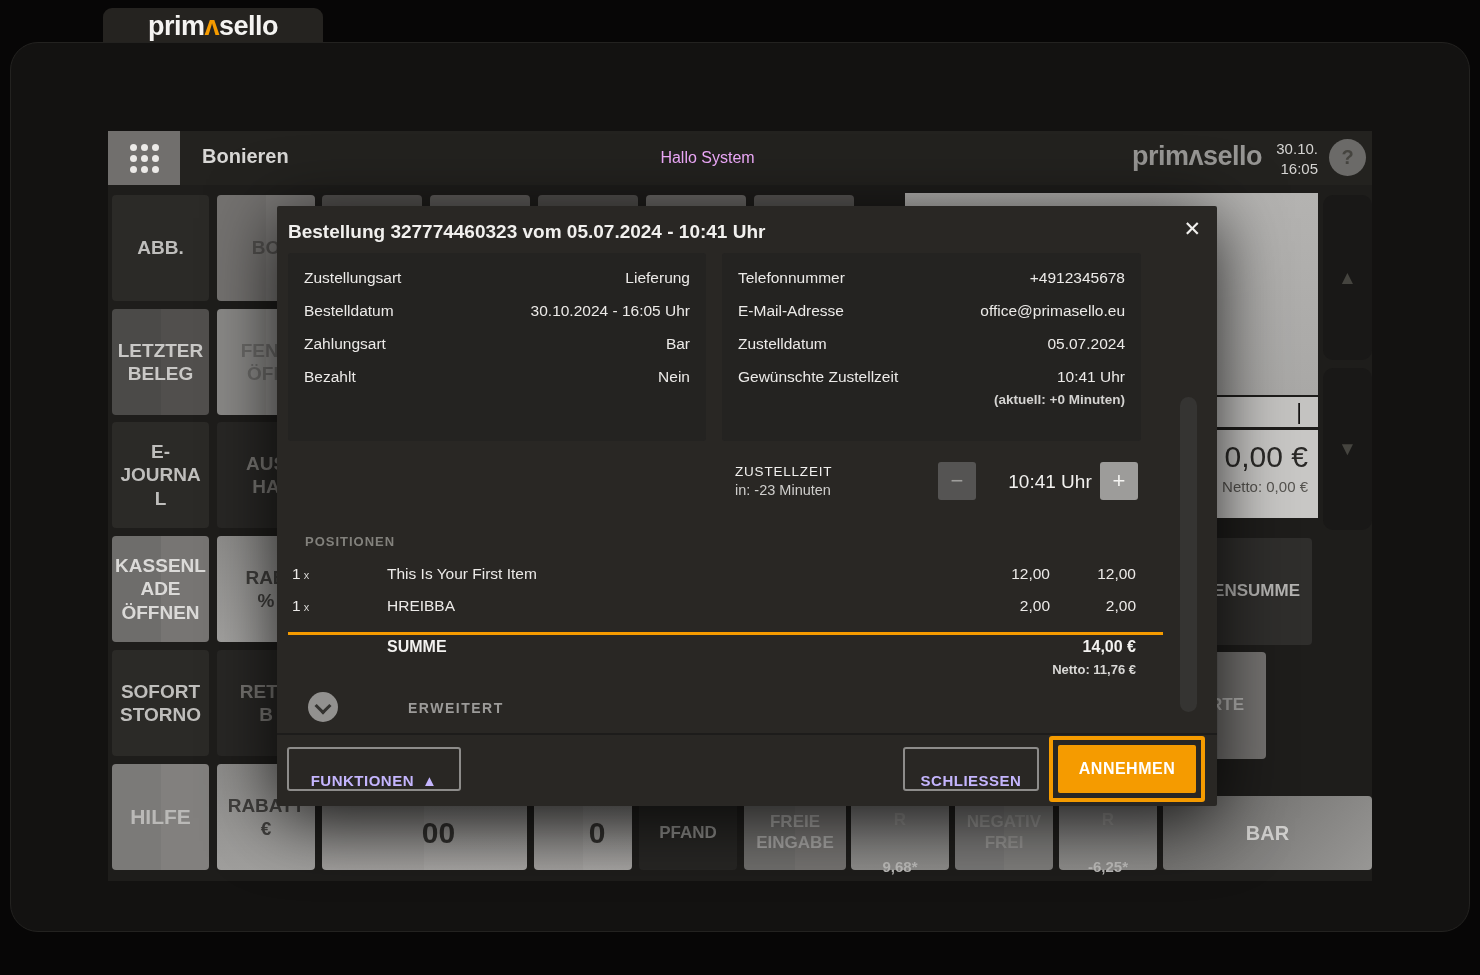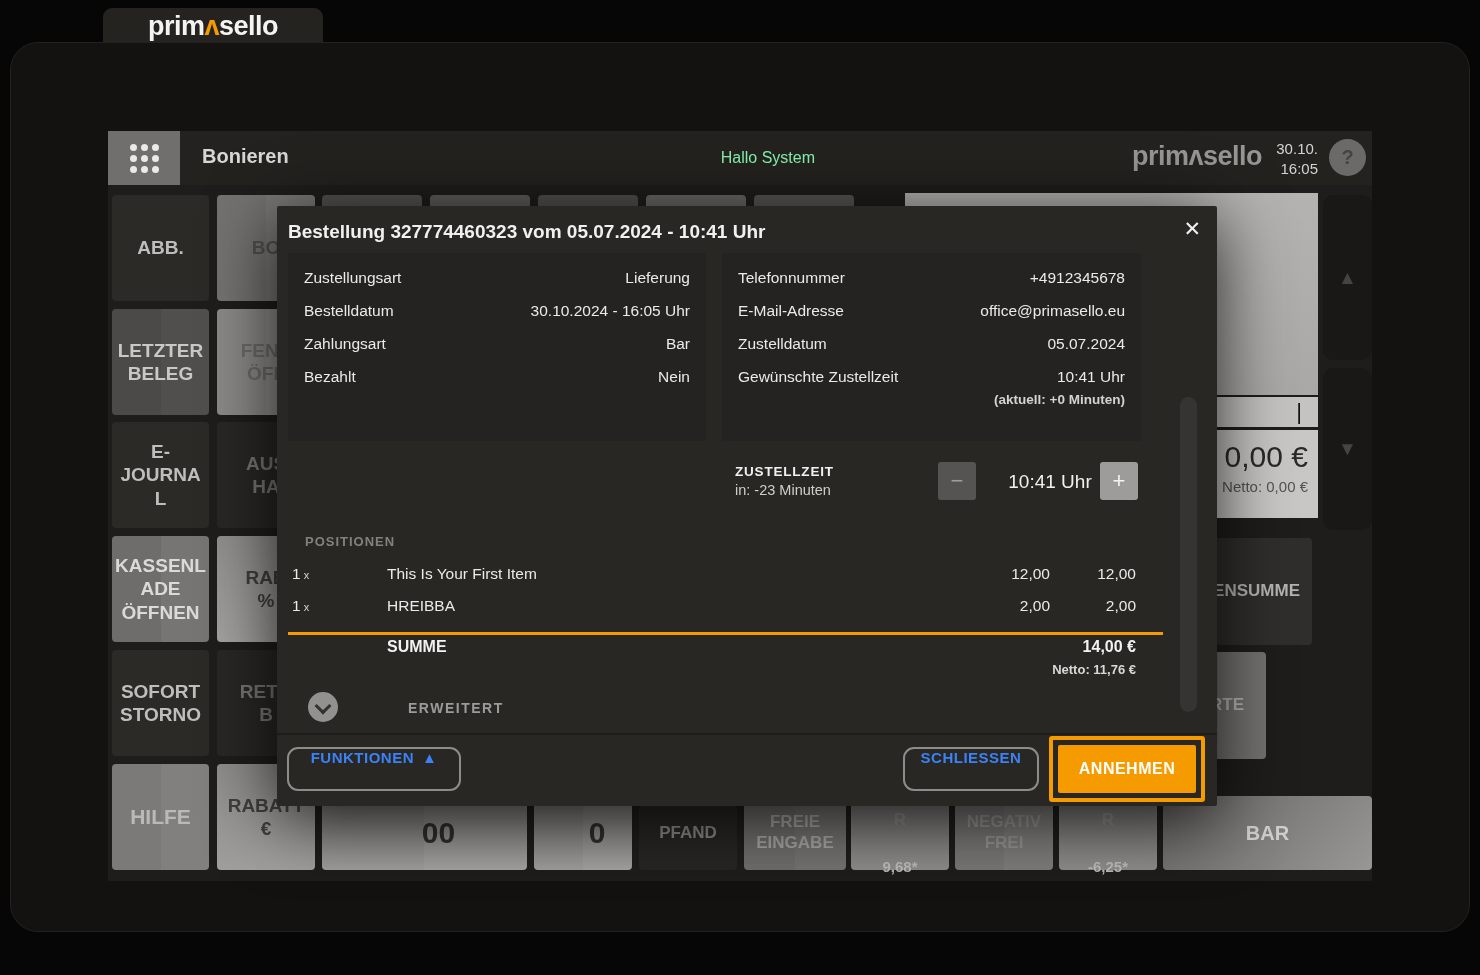--- a/index.html
+++ b/index.html
@@ -15,21 +15,21 @@
   .logo .mark{color:#F59B00;}
   
   .window{left:10px;top:42px;width:1460px;height:890px;background:#131211;border:1px solid #232220;border-radius:28px;}
   .pos{left:108px;top:131px;width:1264px;height:750px;background:#1e1d1b;}
   
   .hdr{left:108px;top:131px;width:1264px;height:54px;background:#23221f;}
   .gridbtn{left:108px;top:131px;width:72px;height:54px;background:#716f6d;display:flex;align-items:center;justify-content:center;cursor:pointer;}
   .gridicon{display:grid;grid-template-columns:repeat(3,7px);grid-auto-rows:7px;gap:4px;}
   .gridicon i{width:7px;height:7px;border-radius:50%;background:#eceae8;}
   .hdr-title{left:202px;top:145px;font-size:20px;font-weight:700;color:#d8d7d5;}
-  .hdr-greet{left:600px;top:149px;width:215px;text-align:right;font-size:16px;color:#86efac;}
+  .hdr-greet{left:600px;top:149px;width:215px;text-align:center;font-size:16px;color:#f0abfc;}
   .hdr-brand{left:1100px;top:141px;width:162px;text-align:right;font-weight:700;font-size:27px;letter-spacing:-0.5px;color:#979694;}
   .hdr-dt{left:1268px;top:139px;width:50px;text-align:right;font-size:15px;color:#d4d3d1;line-height:1.3;}
   .helpbtn{left:1329px;top:139px;width:37px;height:37px;border-radius:50%;background:#6b6a68;color:#45443f;
            font-weight:700;font-size:20px;display:flex;align-items:center;justify-content:center;cursor:pointer;}
   
   .b-dark{background:#2b2a27;color:#bfbebc;font-size:19px;}
   .b-dim{background:#282725;color:#787673;font-size:19px;}
   .b-mid{background:linear-gradient(90deg,#4b4a48 50%,#514f4d 50%);color:#c9c8c6;font-size:19px;}
   .b-light{background:linear-gradient(90deg,#6e6d6b 50%,#777573 50%);color:#dbdad8;font-size:19px;}
   .b-hilfe{background:linear-gradient(90deg,#7b7a78 50%,#82807e 50%);color:#bab9b7;font-size:21px;}
@@ -58,42 +58,42 @@
   .totals .net{font-size:15px;color:#55534f;margin-top:4px;}
   .scrollbtn{background:#191817;border-radius:10px;display:flex;align-items:center;justify-content:center;color:#45443f;font-size:19px;cursor:pointer;}
   
   .modal{left:277px;top:206px;width:940px;height:600px;background:#292724;z-index:10;border-radius:2px;
          box-shadow:0 12px 70px rgba(0,0,0,.8);}
   .m-title{left:11px;top:15px;font-size:19px;font-weight:700;color:#f1f0ee;}
   .m-close{right:16px;top:11px;font-size:21px;color:#f1f0ee;cursor:pointer;}
   .ipanel{background:#242321;border-radius:3px;padding:16px 16px 2px 16px;}
   .irow{display:flex;justify-content:space-between;margin-bottom:15px;font-size:15.5px;color:#eceae8;}
   .inote{text-align:right;font-size:13.5px;font-weight:700;color:#d4d3d1;margin-top:-9px;margin-bottom:8px;}
-  .zz-lab{font-size:13.5px;font-weight:700;letter-spacing:.8px;color:#f1f0ee;}
+  .zz-lab{font-size:13.5px;font-weight:400;letter-spacing:.8px;color:#f1f0ee;}
   .zz-rel{font-size:14.5px;color:#cfcecc;margin-top:3px;}
   .stepbtn{width:38px;height:38px;border-radius:3px;display:flex;align-items:center;justify-content:center;font-size:22px;cursor:pointer;}
   .minus{background:#555453;color:#9f9e9c;}
   .plus{background:#9d9c9a;color:#f5f4f2;}
   .zz-val{font-size:19px;color:#f1f0ee;}
   .p-head{font-size:13px;font-weight:700;letter-spacing:1px;color:#82817c;}
   .prow{display:flex;align-items:center;height:32px;font-size:15.5px;color:#eceae8;}
   .pq{width:66px;padding-left:15px;}
   .pq .mx{font-size:11px;margin-left:3px;color:#d6d5d3;}
   .pn{flex:1;margin-left:44px;}
   .pu,.pt{width:86px;text-align:right;}
   .oline{background:#F59B00;height:3px;}
   .sumrow{display:flex;align-items:center;font-size:16px;font-weight:700;color:#f3f2f0;}
   .sumnet{text-align:right;font-size:13px;font-weight:700;color:#d9d8d6;}
   .chev{width:30px;height:30px;border-radius:50%;background:#92918f;position:relative;cursor:pointer;}
   .chev::after{content:"";position:absolute;left:9px;top:8px;width:9px;height:9px;
                border-right:3px solid #33322f;border-bottom:3px solid #33322f;transform:rotate(45deg);}
   .erw{font-size:14px;font-weight:700;letter-spacing:1.5px;color:#9c9b99;margin-left:48px;}
   .mdiv{border-top:2px solid #1d1c1b;}
-  .obtn{border:2px solid #8d8c8a;border-radius:11px;background:transparent;color:#3b82f6;
-        font-weight:700;font-size:15px;letter-spacing:.5px;display:flex;align-items:flex-start;justify-content:center;gap:8px;cursor:pointer;}
+  .obtn{border:2px solid #8d8c8a;border-radius:3px;background:transparent;color:#c4b5fd;
+        font-weight:700;font-size:15px;letter-spacing:.5px;display:flex;align-items:flex-end;justify-content:center;gap:8px;cursor:pointer;}
   .ring{border:4px solid #F59B00;border-radius:3px;padding:5px;background:#292724;cursor:pointer;}
   .annehmen{width:100%;height:100%;background:#F59B00;border-radius:2px;display:flex;align-items:center;justify-content:center;
             color:#ffffff;font-weight:700;font-size:16px;letter-spacing:.5px;}
   .mscroll{background:#353432;border-radius:9px;}
 </style>
 </head>
 <body>
 
 <div class="screen">
 

